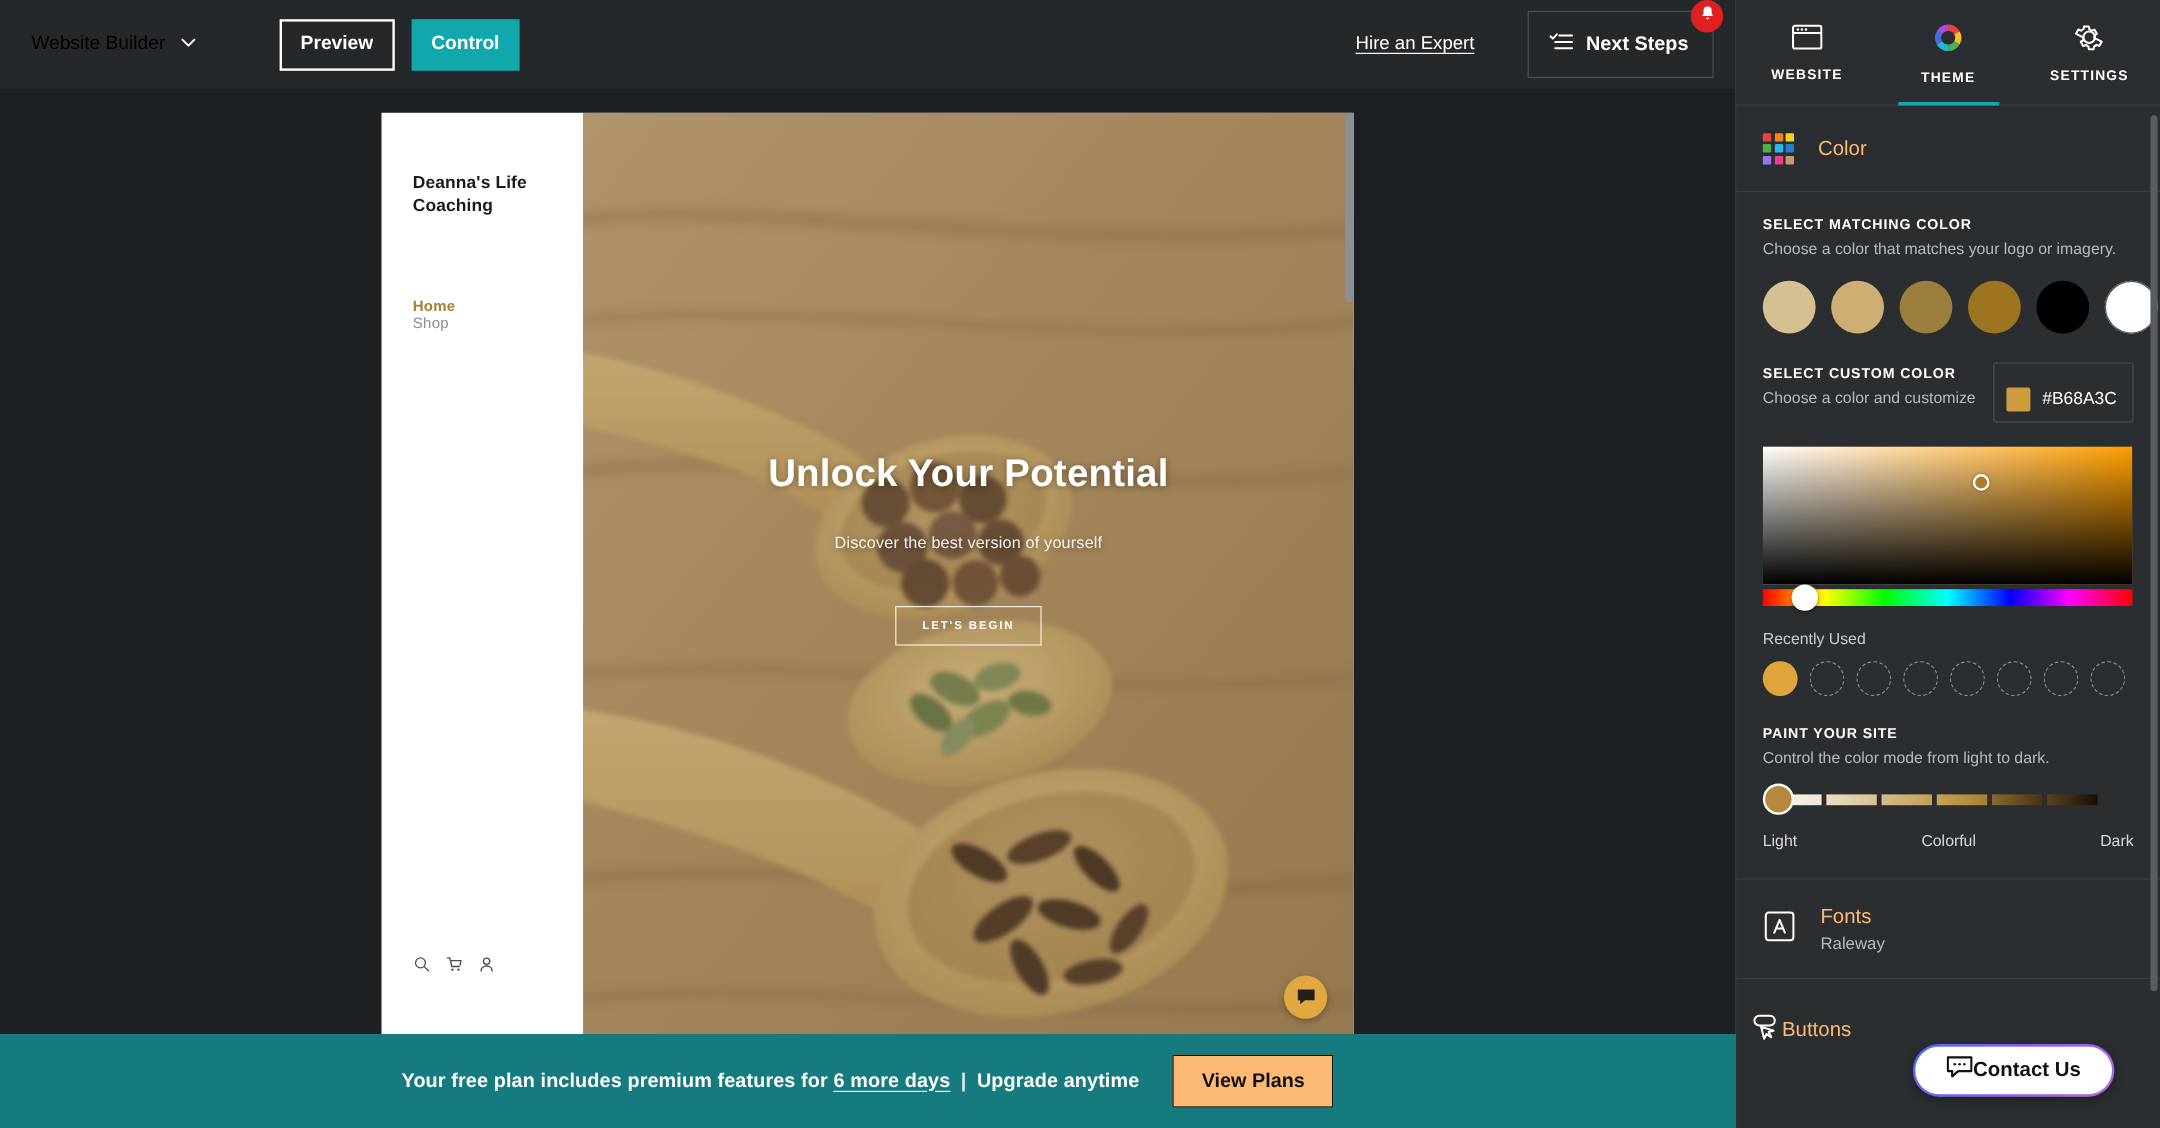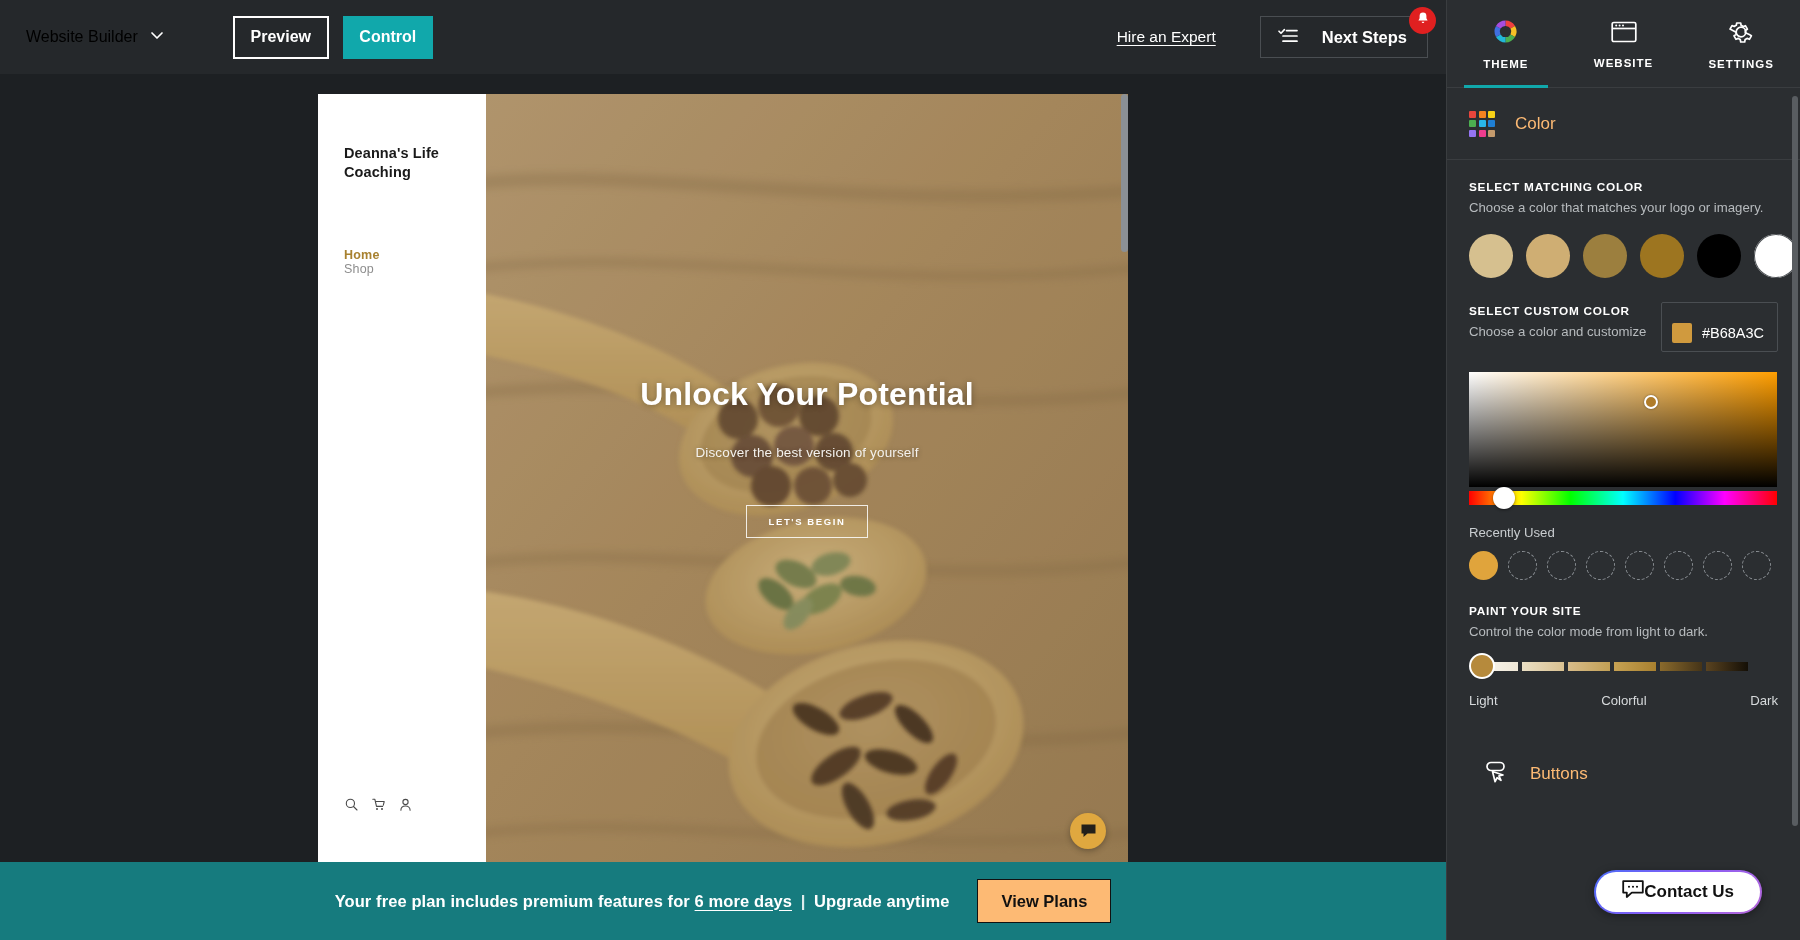--- a/index.html
+++ b/index.html
@@ -46,22 +46,22 @@
   .topbar-right {
     margin-left: auto; display: flex; align-items: center;
     gap: 0; padding-right: 18px;
   }
   .hire-link {
     color: #ffffff; font-size: 15.5px; text-decoration: underline;
     text-underline-offset: 3px; cursor: pointer; white-space: nowrap;
   }
   .next-steps-wrap { position: relative; margin-left: 44px; }
   .btn-next-steps {
-    display: flex; align-items: center; gap: 24px;
-    height: 42px; padding: 0 20px 0 17px;
+    display: flex; align-items: center; gap: 11px;
+    height: 56px; padding: 0 20px 0 17px;
     background: transparent; border: 1px solid #4a4e52;
     color: #ffffff; font-size: 16.5px; font-weight: bold;
     font-family: "Liberation Sans", sans-serif; cursor: pointer;
   }
   .bell-badge {
     position: absolute; top: -9px; right: -8px;
     width: 27px; height: 27px; border-radius: 50%;
     background: #e02020;
     display: flex; align-items: center; justify-content: center;
   }
@@ -315,22 +315,22 @@
   .paint-labels span { color: #d7dadc; font-size: 13.2px; }
 
   .font-row {
     display: flex; align-items: center; gap: 20px;
     height: 84px; padding: 0 22px;
     border-top: 1px solid #3a3d40;
     border-bottom: 1px solid #3a3d40;
     cursor: pointer;
   }
   .buttons-row {
-    display: flex; align-items: center; gap: 20px;
-    height: 84px; padding: 0 35px; cursor: pointer;
+    display: flex; align-items: center; 
+    height: 84px; padding: 0 10px; cursor: pointer;
   }
   .contact-btn {
     position: absolute; right: 38px; bottom: 26px;
     display: flex; align-items: center; 
     height: 44px; padding: 0 26px;
     background: #ffffff; border-radius: 22px;
     border: 2px solid transparent;
     background-image: linear-gradient(#fff,#fff),
       linear-gradient(135deg, #4a6cf7, #8a5cf5, #b668d8);
     background-origin: border-box;
@@ -519,47 +519,47 @@
         <span class="banner-sep">|</span>
         <span>Upgrade anytime</span>
       </div>
       <button class="btn-view-plans">View Plans</button>
     </div>
   </div>
 
   <div class="panel">
 
     <div class="panel-tabs">
+      <div class="panel-tab">
+        <span>
+          <svg width="26" height="24" viewBox="0 0 26 24">
+            <rect x="1.2" y="2.5" width="23.6" height="19" rx="1.6" fill="none" stroke="#ffffff" stroke-width="1.7"></rect>
+            <line x1="1.2" y1="8.5" x2="24.8" y2="8.5" stroke="#ffffff" stroke-width="1.7"></line>
+            <circle cx="5.2" cy="5.6" r="1" fill="#ffffff"></circle>
+            <circle cx="8.6" cy="5.6" r="1" fill="#ffffff"></circle>
+            <circle cx="12" cy="5.6" r="1" fill="#ffffff"></circle>
+          </svg>
+        </span>
+        <span class="panel-tab-label">WEBSITE</span>
+      </div>
+
       <div class="panel-tab active">
         <span>
           <svg width="27" height="27" viewBox="0 0 27 27">
             <g transform="translate(13.5,13.5)">
               <path d="M0,-11 A11,11 0 0 1 9.5,-5.5 L5,-2.9 A5.6,5.6 0 0 0 0,-5.6 Z" fill="#f03f3f"></path>
               <path d="M9.5,-5.5 A11,11 0 0 1 9.5,5.5 L5,2.9 A5.6,5.6 0 0 0 5,-2.9 Z" fill="#f6c026"></path>
               <path d="M9.5,5.5 A11,11 0 0 1 0,11 L0,5.6 A5.6,5.6 0 0 0 5,2.9 Z" fill="#4caf50"></path>
               <path d="M0,11 A11,11 0 0 1 -9.5,5.5 L-5,2.9 A5.6,5.6 0 0 0 0,5.6 Z" fill="#22b7d8"></path>
               <path d="M-9.5,5.5 A11,11 0 0 1 -9.5,-5.5 L-5,-2.9 A5.6,5.6 0 0 0 -5,2.9 Z" fill="#3f6fe0"></path>
               <path d="M-9.5,-5.5 A11,11 0 0 1 0,-11 L0,-5.6 A5.6,5.6 0 0 0 -5,-2.9 Z" fill="#a64ce0"></path>
             </g>
           </svg>
         </span>
         <span class="panel-tab-label">THEME</span>
-      </div>
-
-      <div class="panel-tab">
-        <span>
-          <svg width="26" height="24" viewBox="0 0 26 24">
-            <rect x="1.2" y="2.5" width="23.6" height="19" rx="1.6" fill="none" stroke="#ffffff" stroke-width="1.7"></rect>
-            <line x1="1.2" y1="8.5" x2="24.8" y2="8.5" stroke="#ffffff" stroke-width="1.7"></line>
-            <circle cx="5.2" cy="5.6" r="1" fill="#ffffff"></circle>
-            <circle cx="8.6" cy="5.6" r="1" fill="#ffffff"></circle>
-            <circle cx="12" cy="5.6" r="1" fill="#ffffff"></circle>
-          </svg>
-        </span>
-        <span class="panel-tab-label">WEBSITE</span>
       </div>
 
       <div class="panel-tab">
         <span>
           <svg width="26" height="26" viewBox="0 0 26 26">
             <path d="M13 8.2a4.8 4.8 0 1 0 0 9.6 4.8 4.8 0 0 0 0-9.6z" fill="none" stroke="#ffffff" stroke-width="1.7"></path>
             <path d="M21.3 15.6l2.1 1.2-2 3.5-2.3-.9a8.4 8.4 0 0 1-2 1.2l-.4 2.4h-4l-.4-2.4a8.4 8.4 0 0 1-2-1.2l-2.3.9-2-3.5 2.1-1.2a8.6 8.6 0 0 1 0-2.3L2 10.1l2-3.5 2.3.9a8.4 8.4 0 0 1 2-1.2L8.7 4h4l.4 2.4a8.4 8.4 0 0 1 2 1.2l2.3-.9 2 3.5-2.1 1.2a8.6 8.6 0 0 1 0 2.3z" fill="none" stroke="#ffffff" stroke-width="1.7" stroke-linejoin="round"></path>
           </svg>
         </span>
         <span class="panel-tab-label">SETTINGS</span>
@@ -656,20 +656,33 @@
             <div class="paint-knob"></div>
           </div>
           <div class="paint-labels">
             <span>Light</span>
             <span>Colorful</span>
             <span>Dark</span>
           </div>
         </div>
       </div>
 
+      <div class="font-row">
+        <span>
+          <svg width="28" height="28" viewBox="0 0 28 28">
+            <rect x="2.5" y="2.5" width="23" height="23" rx="2.5" fill="none" stroke="#ffffff" stroke-width="1.7"></rect>
+            <path d="M9.6 19.2L14 8.6l4.4 10.6" fill="none" stroke="#ffffff" stroke-width="1.7" stroke-linecap="round" stroke-linejoin="round"></path>
+            <line x1="11.1" y1="15.8" x2="16.9" y2="15.8" stroke="#ffffff" stroke-width="1.7" stroke-linecap="round"></line>
+          </svg>
+        </span>
+        <div>
+          <div class="section-head-title">Fonts</div>
+          <div class="section-head-sub">Raleway</div>
+        </div>
+      </div>
 
       <div class="buttons-row">
         <span>
           <svg width="28" height="28" viewBox="0 0 28 28">
             <path d="M5 8.5c0-2.2 1.8-4 4-4h9c2.2 0 4 1.8 4 4s-1.8 4-4 4h-9c-2.2 0-4-1.8-4-4z" fill="none" stroke="#ffffff" stroke-width="1.7"></path>
             <path d="M10.5 13.5l2.6 10.2 2-4 3.9 2.6-2.1-4.4 4.1-.9z" fill="#2b2e31" stroke="#ffffff" stroke-width="1.7" stroke-linejoin="round"></path>
           </svg>
         </span>
         <span class="section-head-title">Buttons</span>
       </div>

